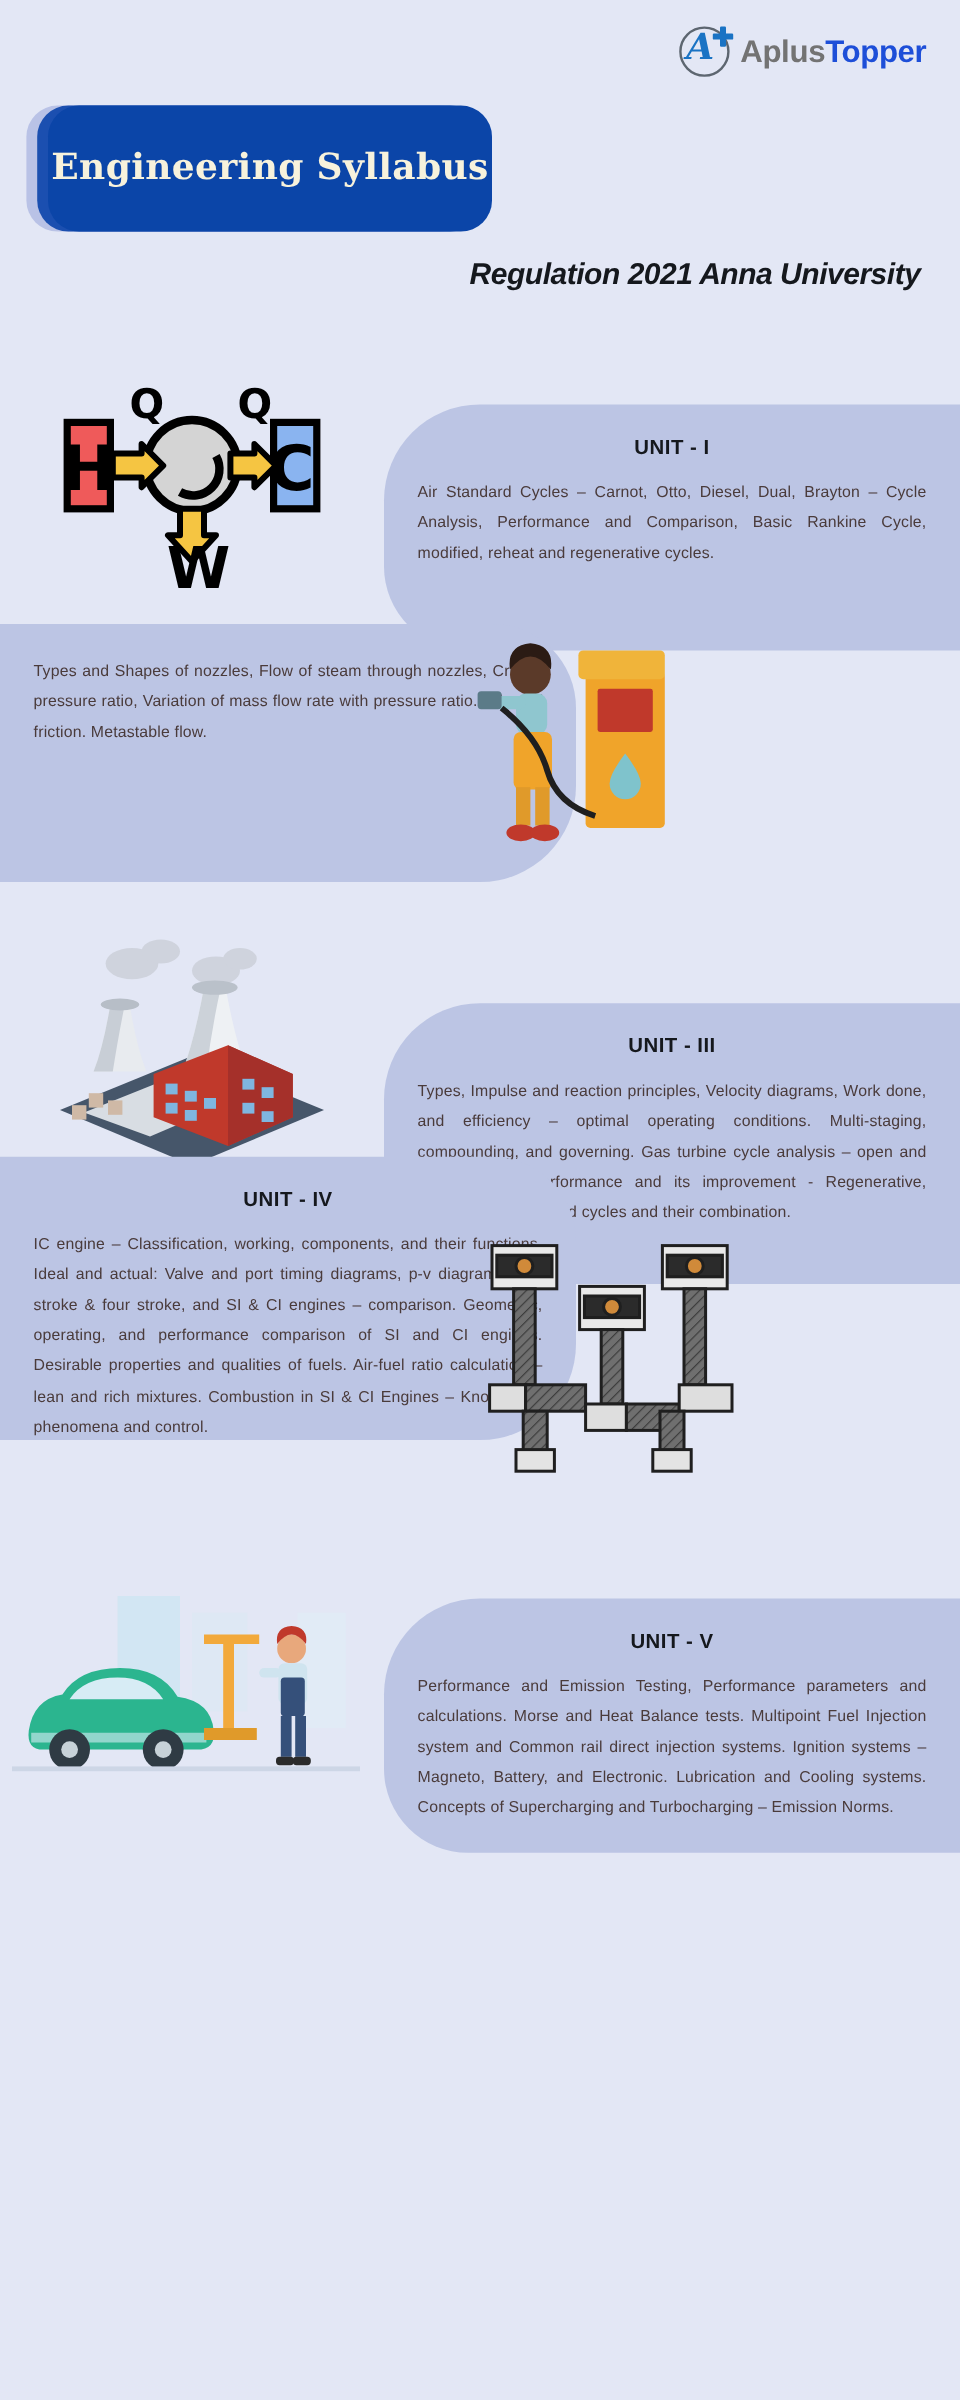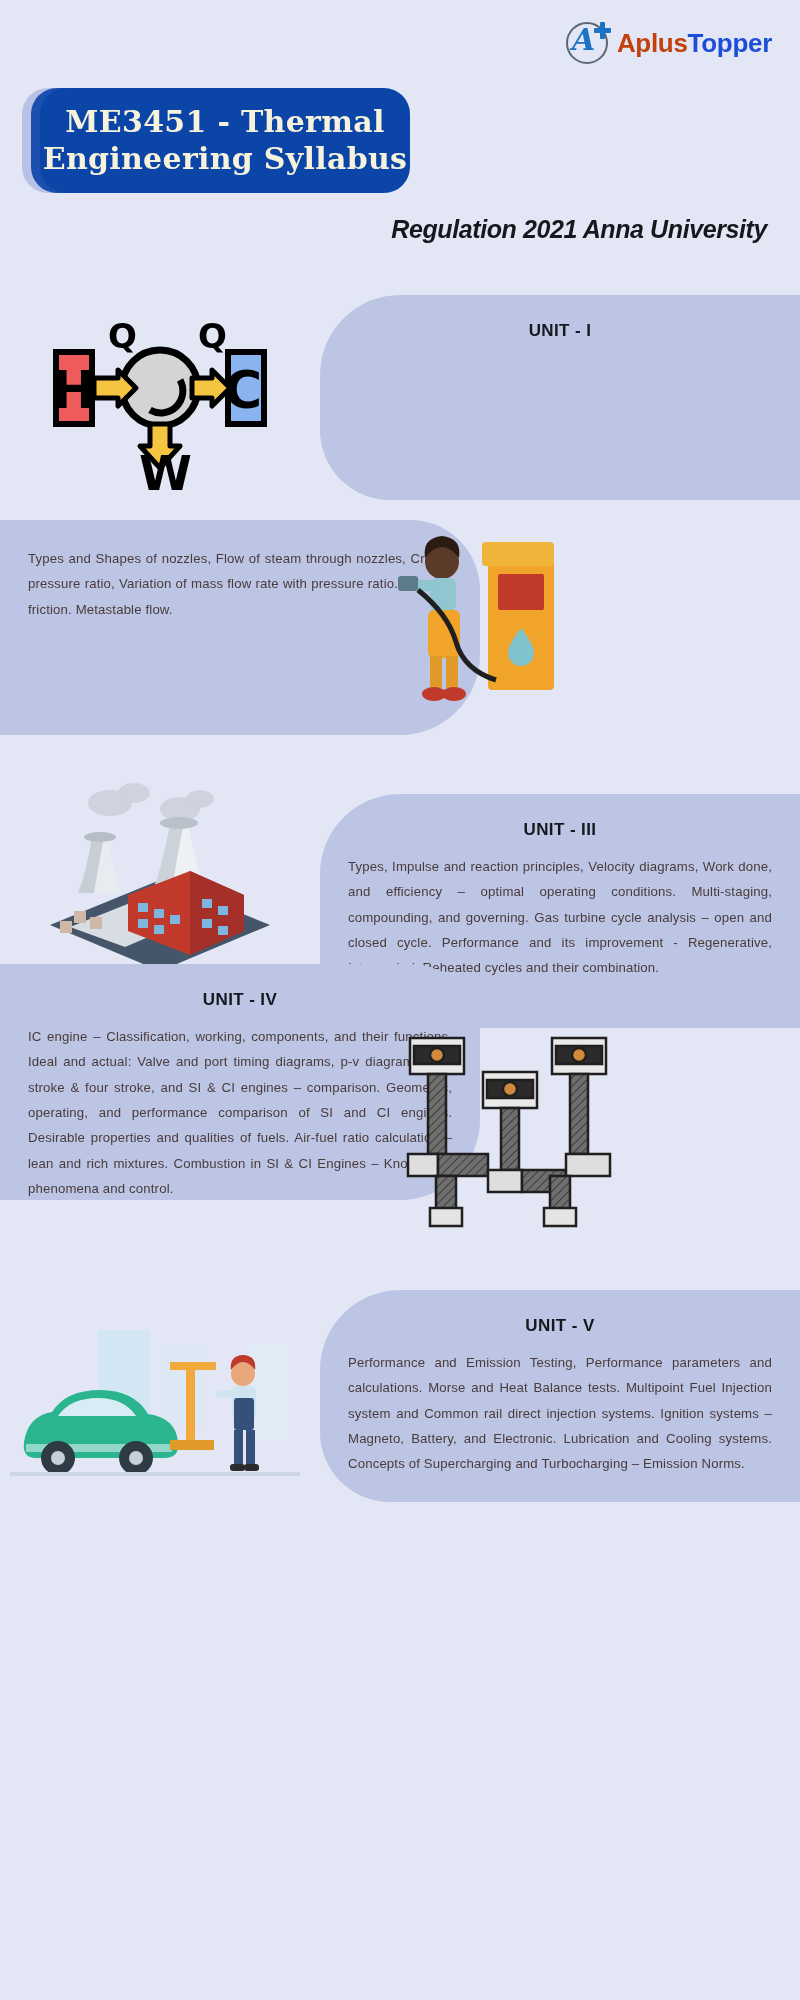--- a/index.html
+++ b/index.html
@@ -33,21 +33,21 @@
   .logo-plus {
     position: absolute; right: -1px; top: 2px;
     width: 17px; height: 17px;
   }
   .logo-plus::before, .logo-plus::after {
     content: ""; position: absolute; background: #1a73c4;
   }
   .logo-plus::before { left: 6px; top: 0; width: 5px; height: 17px; border-radius:1px;}
   .logo-plus::after  { top: 6px; left: 0; width: 17px; height: 5px; border-radius:1px;}
   .logo-text { font-size: 26px; font-weight: 700; letter-spacing: -0.3px; }
-  .logo-text .t1 { color: #c2410c; }
+  .logo-text .t1 { color: #737373; }
   .logo-text .t2 { color: #1d4ed8; }
 
   
   .banner-wrap { position: absolute; top: 88px; left: 22px; width: 370px; height: 105px; }
   .banner-shadow {
     position: absolute; inset: 0;
     background: #b9c2e6; border-radius: 26px;
   }
   .banner-mid {
     position: absolute; left: 9px; top: 0; right: -9px; bottom: 0;
@@ -73,21 +73,21 @@
     letter-spacing: -0.4px;
     font-style: italic;
   }
 
   
   .card {
     position: absolute;
     background: #bcc5e4;
     padding: 26px 28px 30px;
   }
-  .card.right { left: 320px; right: 0; }
+  .card.right { left: 320px; right: 0; margin-top: 42px; }
   .card.left  { left: 0; right: 320px; }
 
   .card-title {
     text-align: center;
     font-size: 17px; font-weight: 700; color: #15181d;
     letter-spacing: 0.4px; margin-bottom: 14px;
   }
   .card-body {
     font-size: 13.2px; line-height: 1.92;
     color: #4a3b3b; text-align: justify;
@@ -121,29 +121,29 @@
   </div>
   <div class="logo-text">
     <span class="t1">Aplus</span><span class="t2">Topper</span>
   </div>
 </div>
 
 <div class="banner-wrap">
   <div class="banner-shadow"></div>
   <div class="banner-mid"></div>
   <div class="banner">
-    <div class="banner-line">ME3451 - Thermal</div>
     <div class="banner-line">Engineering Syllabus</div>
   </div>
 </div>
 
 <div class="subtitle">Regulation 2021 Anna University</div>
 
 <div class="card right" id="card-u1">
   <div class="card-title">UNIT - I</div>
+  <div class="card-body">Air Standard Cycles – Carnot, Otto, Diesel, Dual, Brayton – Cycle Analysis, Performance and Comparison, Basic Rankine Cycle, modified, reheat and regenerative cycles.</div>
 </div>
 
 <div class="illus" id="illus-engine">
   <svg viewBox="0 0 240 190">
 
     <text x="68" y="48" font-family="DejaVu Sans, sans-serif" font-size="34" font-weight="700" fill="#000">Q</text>
 
     <text x="158" y="48" font-family="DejaVu Sans, sans-serif" font-size="34" font-weight="700" fill="#000">Q</text>
 
     <rect x="16" y="52" width="36" height="72" fill="#ef5a5a" stroke="#000" stroke-width="6"></rect>

